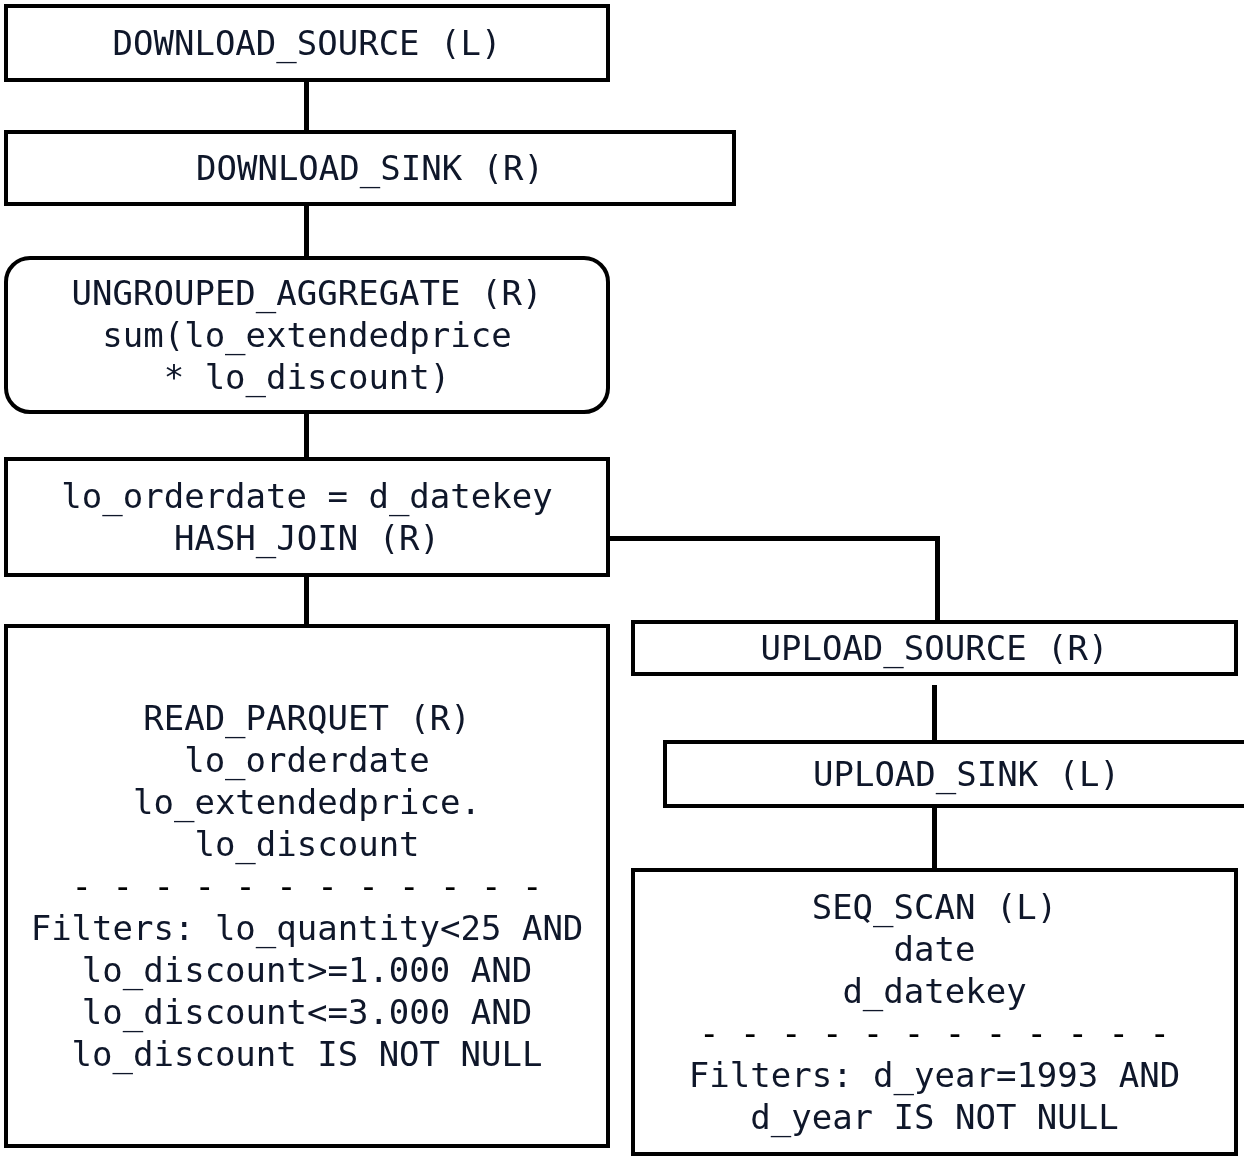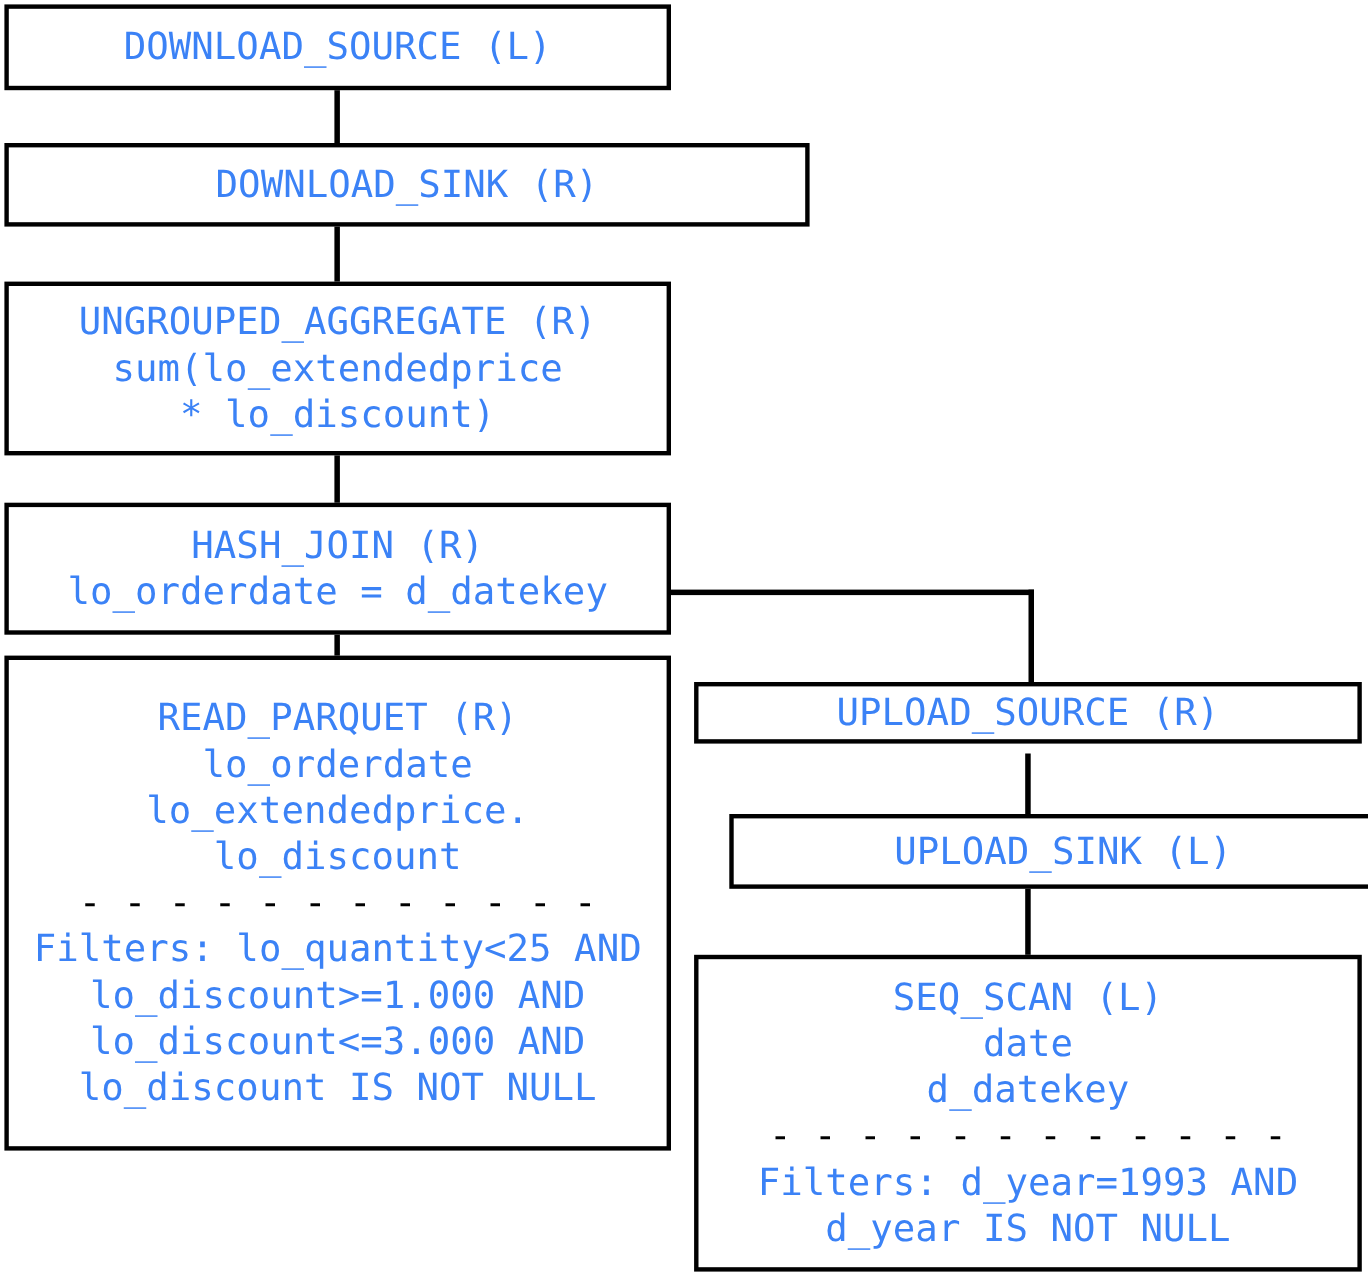--- a/index.html
+++ b/index.html
@@ -23,21 +23,21 @@
     display: flex;
     flex-direction: column;
     align-items: center;
     justify-content: center;
     z-index: 2;
   }
   .line {
     position: absolute;
     font-size: 34px;
     line-height: 42px;
-    color: #3b82f6;
+    color: #0f172a;
     white-space: pre;
     letter-spacing: 0px;
     text-align: right;
     position: static;
   }
   .sep {
     font-size: 34px;
     line-height: 42px;
     color: #000000;
     white-space: pre;
@@ -69,32 +69,32 @@
   <div class="conn conn-v" style="left:932px; top:805px; height:66px;"></div>
 
   <div class="node" style="left:4px; top:4px; width:606px; height:78px;">
     <div class="line">DOWNLOAD_SOURCE (L)</div>
   </div>
 
   <div class="node" style="left:4px; top:130px; width:732px; height:76px;">
     <div class="line">DOWNLOAD_SINK (R)</div>
   </div>
 
-  <div class="node" style="left:4px; top:256px; width:606px; height:158px;">
+  <div class="node" style="left:4px; top:256px; width:606px; height:158px;border-radius:26px;">
     <div class="line">UNGROUPED_AGGREGATE (R)</div>
     <div class="line">sum(lo_extendedprice</div>
     <div class="line">* lo_discount)</div>
   </div>
 
   <div class="node" style="left:4px; top:457px; width:606px; height:120px;">
+    <div class="line">lo_orderdate = d_datekey</div>
     <div class="line">HASH_JOIN (R)</div>
-    <div class="line">lo_orderdate = d_datekey</div>
   </div>
 
-  <div class="node" style="left:4px; top:596px; width:606px; height:450px;">
+  <div class="node" style="left:4px; top:624px; width:606px; height:524px;">
     <div class="line">READ_PARQUET (R)</div>
     <div class="line">lo_orderdate</div>
     <div class="line">lo_extendedprice.</div>
     <div class="line">lo_discount</div>
     <div class="sep">- - - - - - - - - - - -</div>
     <div class="line">Filters: lo_quantity&lt;25 AND</div>
     <div class="line">lo_discount&gt;=1.000 AND</div>
     <div class="line">lo_discount&lt;=3.000 AND</div>
     <div class="line">lo_discount IS NOT NULL</div>
   </div>

